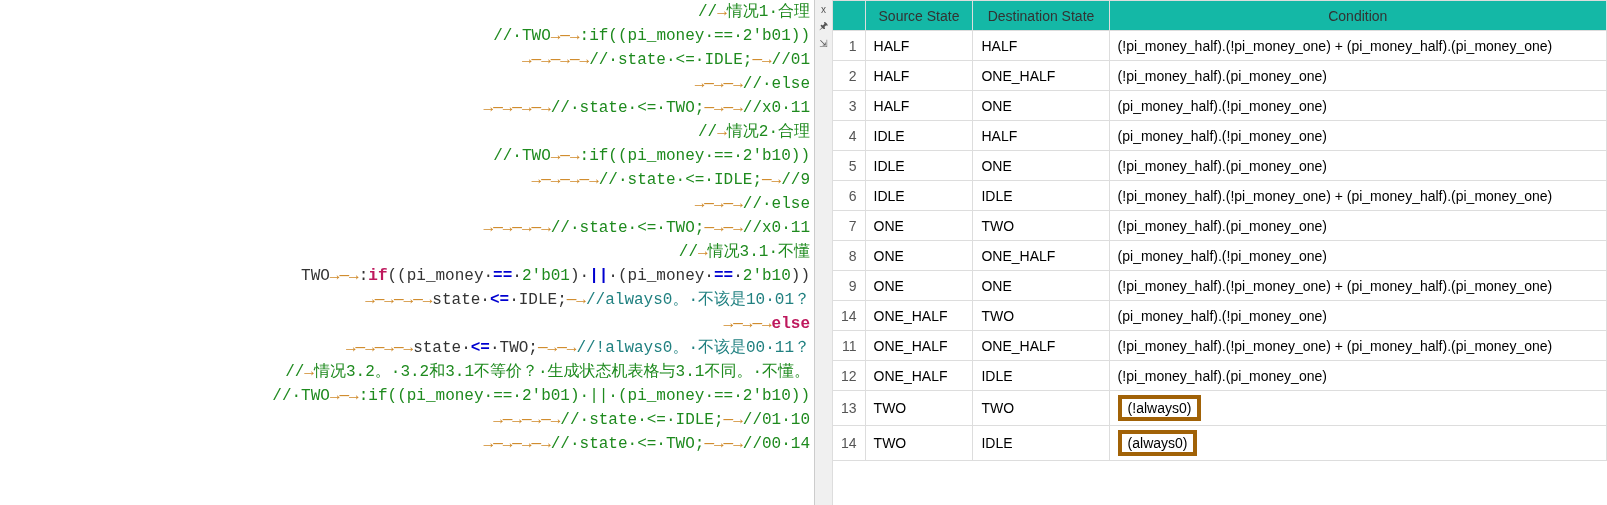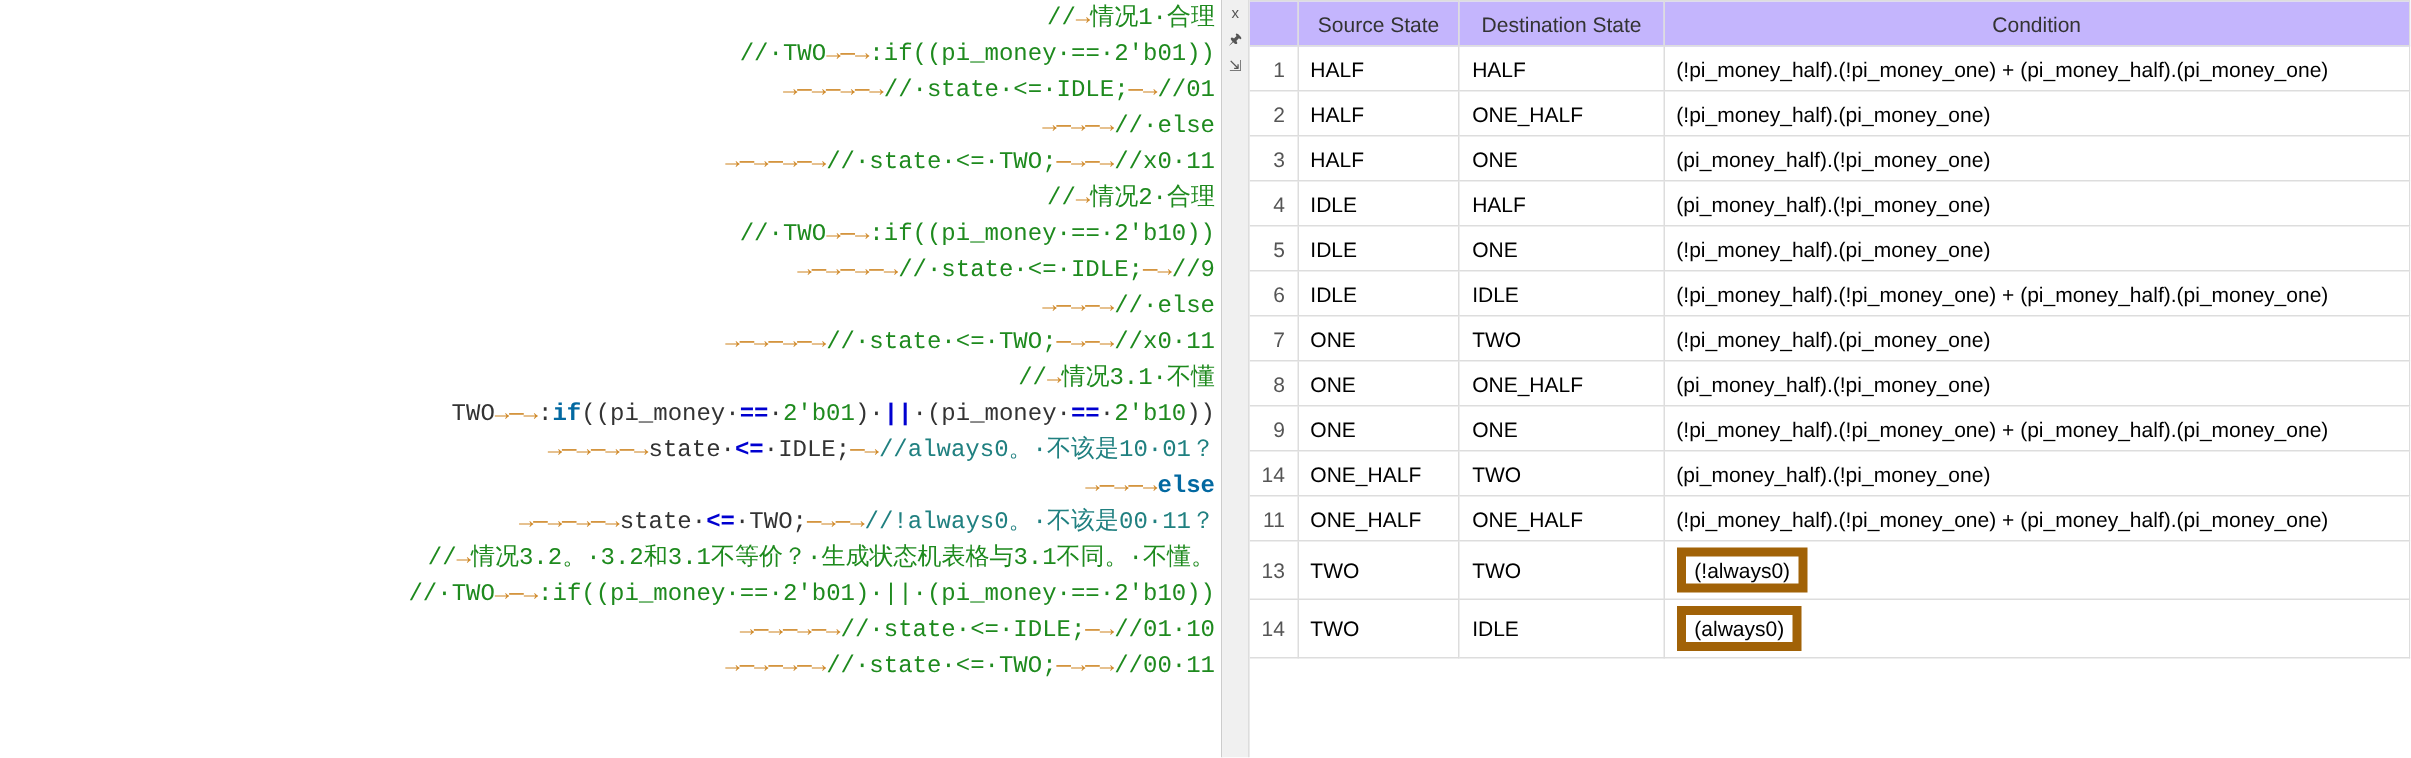--- a/index.html
+++ b/index.html
@@ -19,21 +19,21 @@
     padding: 0 4px;
     white-space: nowrap;
     line-height: 1.5;
     border-right: 1px solid #ccc;
     position: relative;
     text-align: right;
   }
   .line { display: block; height: 24px; }
   .arrow { color: #d08a2a; }
   .cmt { color: #1e8a1e; }
-  .kw { color: #0369a1; font-weight: bold; }
+  .kw { color: #be185d; font-weight: bold; }
   .op { color: #0000d0; font-weight: bold; }
   .num { color: #1e8a1e; }
   .txt { color: #333; }
   .punc { color: #333; }
   .teal { color: #208080; margin-top: 43px; }
   .table-pane {
     flex: 1;
     height: 100%;
     position: relative;
     font-family: "Segoe UI", Arial, sans-serif;
@@ -70,32 +70,32 @@
     border: 1px solid #ddd;
     padding: 4px 8px;
     text-align: left;
     vertical-align: middle;
     height: 30px;
     white-space: nowrap;
   }
   th {
     text-align: center;
     font-weight: normal;
-    background: #c4b5fd;
+    background: #14b8a6;
     color: #333;
   }
   td.rownum {
     text-align: right;
     color: #555;
     width: 28px;
     padding-right: 8px;
     border-left: none;
   }
   .red-box {
-    border: 6px solid #a16207;
+    border: 4px solid #a16207;
     padding: 1px 6px;
     display: inline-block;
   }
   th.row-head { border-left:none; width:28px; }
 </style>
 </head>
 <body>
 
 <div class="editor" id="editor">
     <span class="line"><span class="cmt">//</span><span class="arrow">→</span><span class="cmt">情况1·合理</span></span>
@@ -109,21 +109,21 @@
     <span class="line"><span class="arrow">→—→—→</span><span class="cmt">//·else</span></span>
     <span class="line"><span class="arrow">→—→—→—→</span><span class="cmt">//·state·&lt;=·TWO;</span><span class="arrow">—→—→</span><span class="cmt">//x0·11</span></span>
     <span class="line"><span class="cmt">//</span><span class="arrow">→</span><span class="cmt">情况3.1·不懂</span></span>
     <span class="line"><span class="txt">TWO</span><span class="arrow">→—→</span><span class="punc">:</span><span class="kw">if</span><span class="punc">((pi_money·</span><span class="op">==</span><span class="punc">·</span><span class="num">2'b01</span><span class="punc">)·</span><span class="op">||</span><span class="punc">·(pi_money·</span><span class="op">==</span><span class="punc">·</span><span class="num">2'b10</span><span class="punc">))</span></span>
     <span class="line"><span class="arrow">→—→—→—→</span><span class="txt">state·</span><span class="op">&lt;=</span><span class="txt">·IDLE;</span><span class="arrow">—→</span><span class="teal">//always0。·不该是10·01？</span></span>
     <span class="line"><span class="arrow">→—→—→</span><span class="kw">else</span></span>
     <span class="line"><span class="arrow">→—→—→—→</span><span class="txt">state·</span><span class="op">&lt;=</span><span class="txt">·TWO;</span><span class="arrow">—→—→</span><span class="teal">//!always0。·不该是00·11？</span></span>
     <span class="line"><span class="cmt">//</span><span class="arrow">→</span><span class="cmt">情况3.2。·3.2和3.1不等价？·生成状态机表格与3.1不同。·不懂。</span></span>
     <span class="line"><span class="cmt">//·TWO</span><span class="arrow">→—→</span><span class="cmt">:if((pi_money·==·2'b01)·||·(pi_money·==·2'b10))</span></span>
     <span class="line"><span class="arrow">→—→—→—→</span><span class="cmt">//·state·&lt;=·IDLE;</span><span class="arrow">—→</span><span class="cmt">//01·10</span></span>
-    <span class="line"><span class="arrow">→—→—→—→</span><span class="cmt">//·state·&lt;=·TWO;</span><span class="arrow">—→—→</span><span class="cmt">//00·11</span></span>
+    <span class="line"><span class="arrow">→—→—→—→</span><span class="cmt">//·state·&lt;=·TWO;</span><span class="arrow">—→—→</span><span class="cmt">//00·14</span></span>
   </div>
 
 <div class="table-pane">
   <div class="vbar">
     <span>x</span>
     <span>🖈</span>
     <span>⇲</span>
   </div>
   <div class="table-wrap">
     <table>
@@ -196,20 +196,26 @@
             <td>TWO</td>
             <td>(pi_money_half).(!pi_money_one)</td>
           </tr>
           <tr>
             <td class="rownum">11</td>
             <td>ONE_HALF</td>
             <td>ONE_HALF</td>
             <td>(!pi_money_half).(!pi_money_one) + (pi_money_half).(pi_money_one)</td>
           </tr>
           <tr>
+            <td class="rownum">12</td>
+            <td>ONE_HALF</td>
+            <td>IDLE</td>
+            <td>(!pi_money_half).(pi_money_one)</td>
+          </tr>
+          <tr>
             <td class="rownum">13</td>
             <td>TWO</td>
             <td>TWO</td>
             <td><span class="red-box">(!always0)</span></td>
           </tr>
           <tr>
             <td class="rownum">14</td>
             <td>TWO</td>
             <td>IDLE</td>
             <td><span class="red-box">(always0)</span></td>

